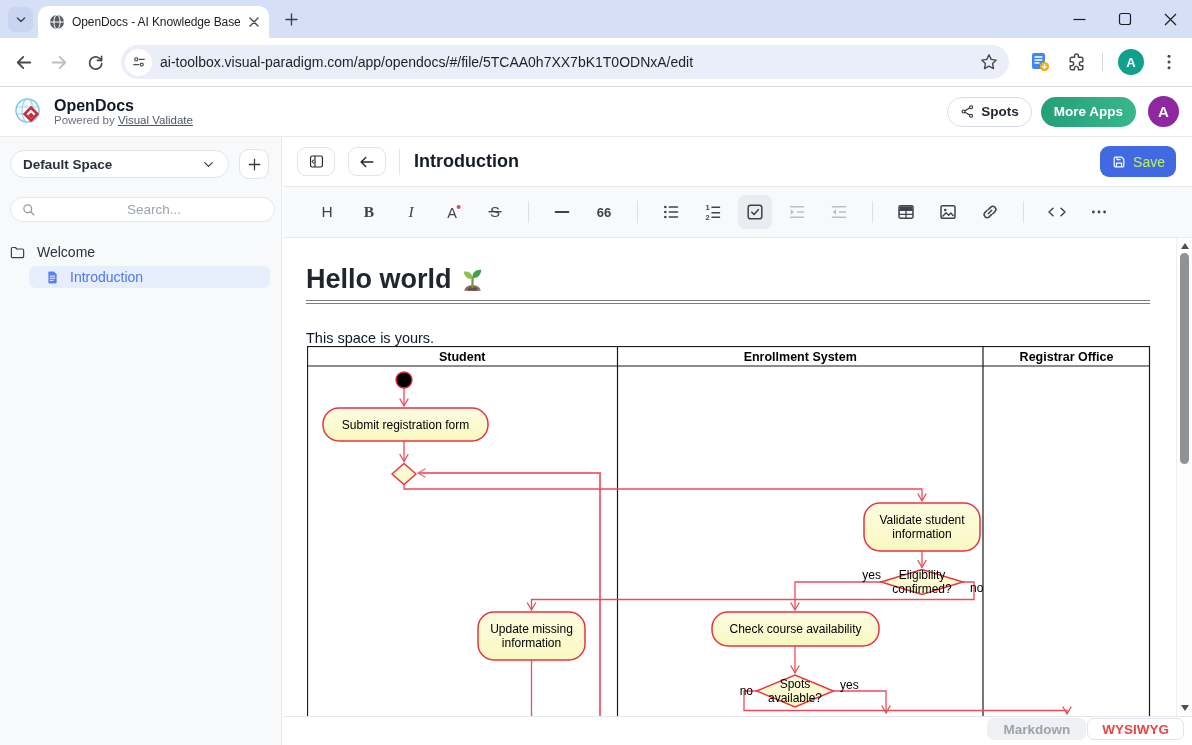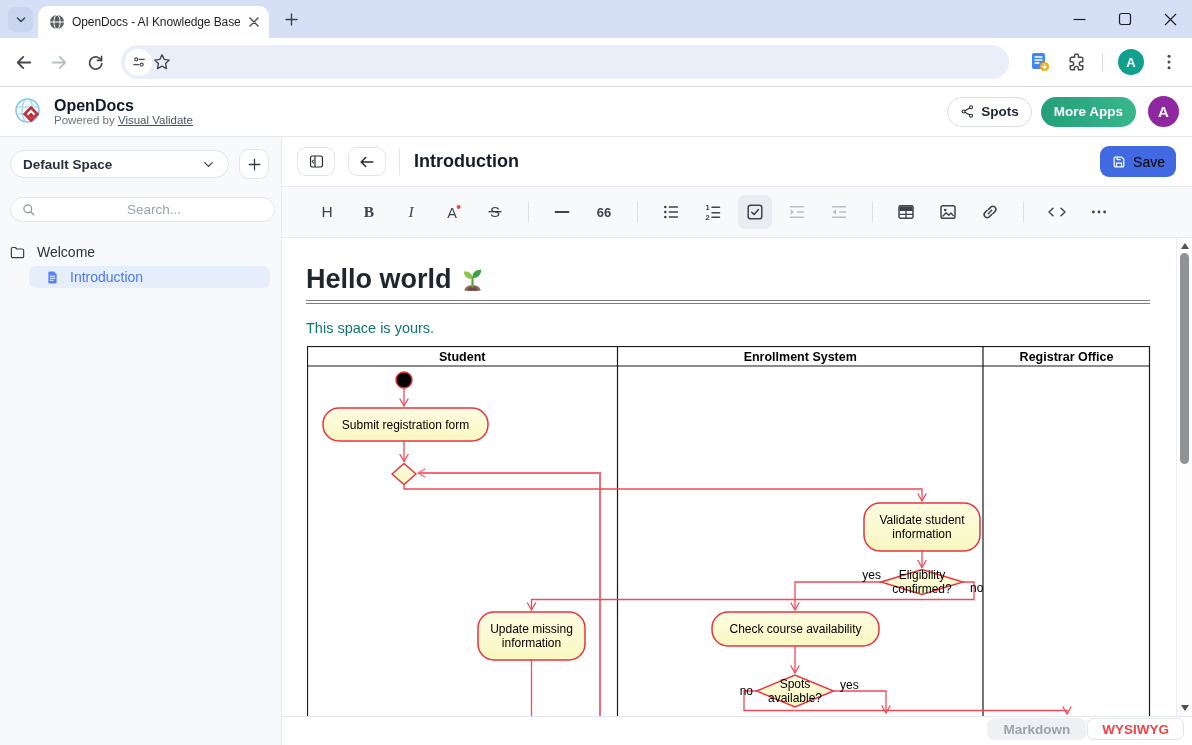--- a/index.html
+++ b/index.html
@@ -86,37 +86,37 @@
   .editor { position:absolute; left:283px; top:137px; width:909px; height:608px; background:#fff; }
   .editor-titlebar { position:absolute; left:0; top:0; width:909px; height:49px; background:#fff;
     display:flex; align-items:center; }
   .icon-btn { width:38px; height:29px; background:#fff; border:1px solid #e3e5e9; border-radius:9px;
     display:flex; align-items:center; justify-content:center; color:#242a31; flex:0 0 auto; }
   .btn-panel { margin-left:14px; }
   .btn-back { margin-left:13px; }
   .title-sep { width:1px; height:26px; background:#e3e5e9; margin-left:13px; }
   .doc-title { font-size:18px; font-weight:bold; color:#151c28; margin-left:14px; }
   .save-btn { margin-left:auto; margin-right:16px; height:31px; padding:0 11px; border-radius:9px;
-    background:#4169e1; color:#000000; font-size:14px; display:flex; align-items:center; gap:6px; }
+    background:#4169e1; color:#bef264; font-size:14px; display:flex; align-items:center; gap:6px; }
 
   .editor-toolbar { position:absolute; left:0; top:49px; width:909px; height:52px; background:#f8f9fa;
     border-top:1px solid #e8eaee; border-bottom:1px solid #e8eaee;
     display:flex; align-items:center; padding-left:27px; }
   .tb-btn { width:34px; height:34px; margin-right:8px; border-radius:7px; display:flex;
     align-items:center; justify-content:center; color:#3e444c; flex:0 0 auto; }
   .tb-btn.disabled { color:#b9bfc7; }
   .tb-btn.active { background:#e9ecf0; }
   .tb-divider { width:1px; height:22px; background:#dcdfe3; margin:0 16px 0 8px; flex:0 0 auto; }
 
   .editor-content { position:absolute; left:0; top:101px; width:909px; height:478px; background:#fff; overflow:hidden; }
   .doc-h1 { position:absolute; left:23px; top:26px; font-size:27px; font-weight:bold; color:#20262e;
     display:flex; align-items:center; gap:7px; }
   .doc-hr { position:absolute; left:23px; top:62px; width:844px; height:4px;
     border-top:1px solid #7d7d7d; border-bottom:1px solid #7d7d7d; }
-  .doc-p { position:absolute; left:23px; top:82px; font-size:14.5px; color:#0f766e; }
+  .doc-p { position:absolute; left:23px; top:92px; font-size:14.5px; color:#0f172a; }
   #diagram { position:absolute; left:24px; top:108px; }
 
   .scrollbar { position:absolute; right:0; top:0; width:16px; height:478px; background:#fdfdfd;
     border-left:1px solid #efefef; }
   .sb-up { position:absolute; left:4px; top:5px; width:0; height:0;
     border-left:4.5px solid transparent; border-right:4.5px solid transparent; border-bottom:6px solid #4d5156; }
   .sb-thumb { position:absolute; left:3px; top:15px; width:9px; height:211px; background:#909396; border-radius:5px; }
   .sb-down { position:absolute; left:4px; bottom:5px; width:0; height:0;
     border-left:4.5px solid transparent; border-right:4.5px solid transparent; border-top:6px solid #4d5156; }
 
@@ -194,20 +194,21 @@
       <span class="site-info">
         <svg width="16" height="16" viewBox="0 0 20 20">
             <g stroke="currentColor" stroke-width="1.5" stroke-linecap="round" fill="none">
               <circle cx="6.6" cy="6.8" r="1.9"></circle>
               <path d="M10.3 6.8h6.2"></path>
               <path d="M3.5 13.2h6.2"></path>
               <circle cx="13.4" cy="13.2" r="1.9"></circle>
             </g>
           </svg>
       </span>
+      <span class="url-text">ai-toolbox.visual-paradigm.com/app/opendocs/#/file/5TCAA0h7XX7bK1T0ODNxA/edit</span>
       <svg class="star-icon" viewBox="0 0 20 20">
           <path d="M10 2.8l2.2 4.6 5 .7-3.6 3.5.9 5-4.5-2.4-4.5 2.4.9-5L2.8 8.1l5-.7z" fill="none" stroke="currentColor" stroke-width="1.4" stroke-linejoin="round"></path>
         </svg>
     </div>
     <div class="toolbar-right">
       <svg class="ext-doc-icon" viewBox="0 0 22 22">
         <rect x="3" y="2" width="13" height="16" rx="2" fill="#4285f4"></rect>
         <path d="M6 6h7M6 9h7M6 12h4" stroke="#fff" stroke-width="1.3" stroke-linecap="round"></path>
         <circle cx="15.5" cy="15.5" r="4.6" fill="#f9ab00"></circle>
         <path d="M15.5 13.2v4M13.8 15.5l1.7 1.9 1.7-1.9" fill="none" stroke="#fff" stroke-width="1.2" stroke-linecap="round" stroke-linejoin="round"></path>

